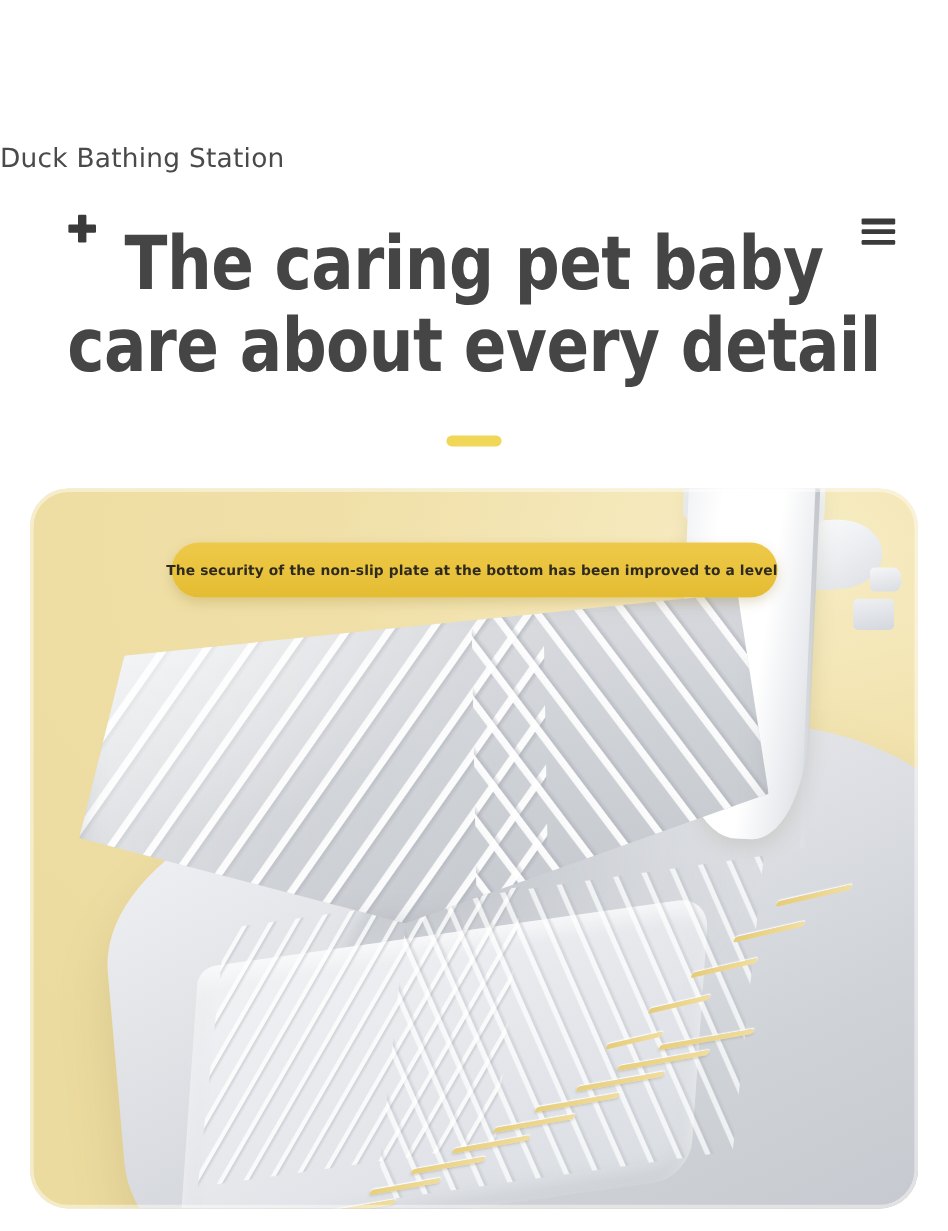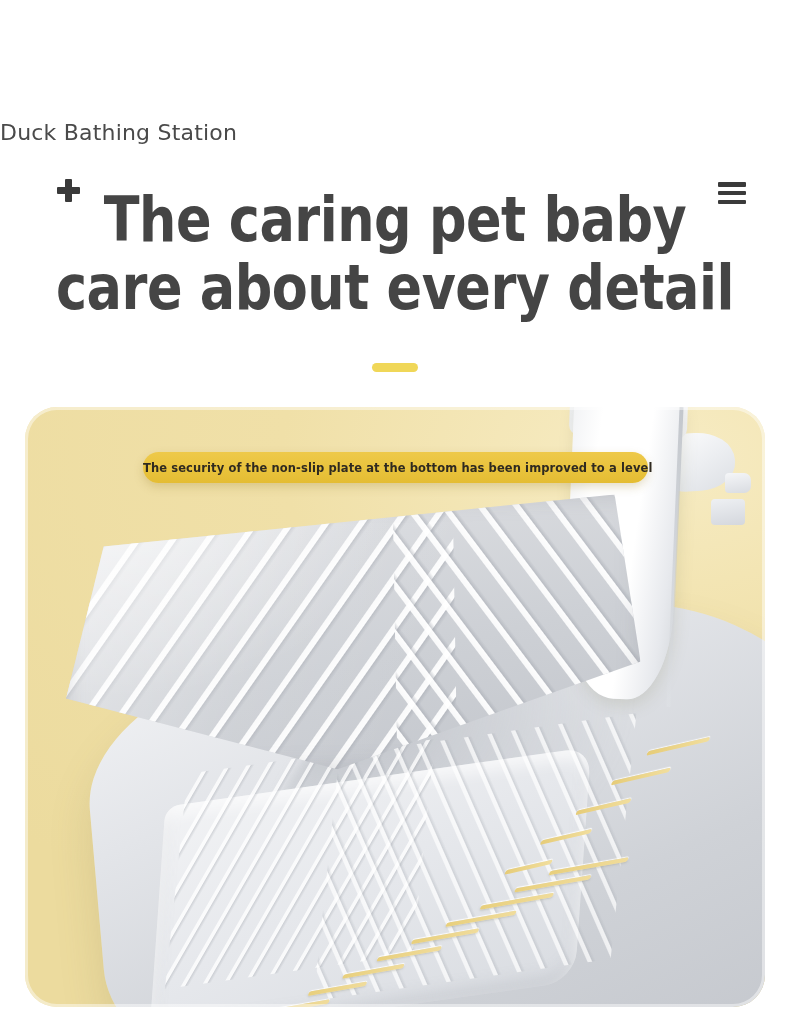--- a/index.html
+++ b/index.html
@@ -389,27 +389,27 @@
     box-shadow: inset 0 0 22px rgba(140,144,152,0.35);
     pointer-events: none;
   }
 
   
   .caption-pill {
     position: absolute;
     left: 118px;
     top: 45px;
     width: 505px;
-    height: 31px;
+    height: 46px;
     border-radius: 23px;
     background: linear-gradient(180deg, #eec94a 0%, #e9c33c 55%, #e4bc33 100%);
     box-shadow: 0 4px 10px rgba(150,125,40,0.25);
     display: flex;
     align-items: center;
-    justify-content: flex-start;
+    justify-content: flex-end;
     z-index: 35;
   }
   .caption-text {
     font-family: "DejaVu Sans", sans-serif;
     font-size: 11.5px;
     font-weight: 700;
     color: #2f2a20;
     letter-spacing: 0.1px;
     white-space: nowrap;
   }

